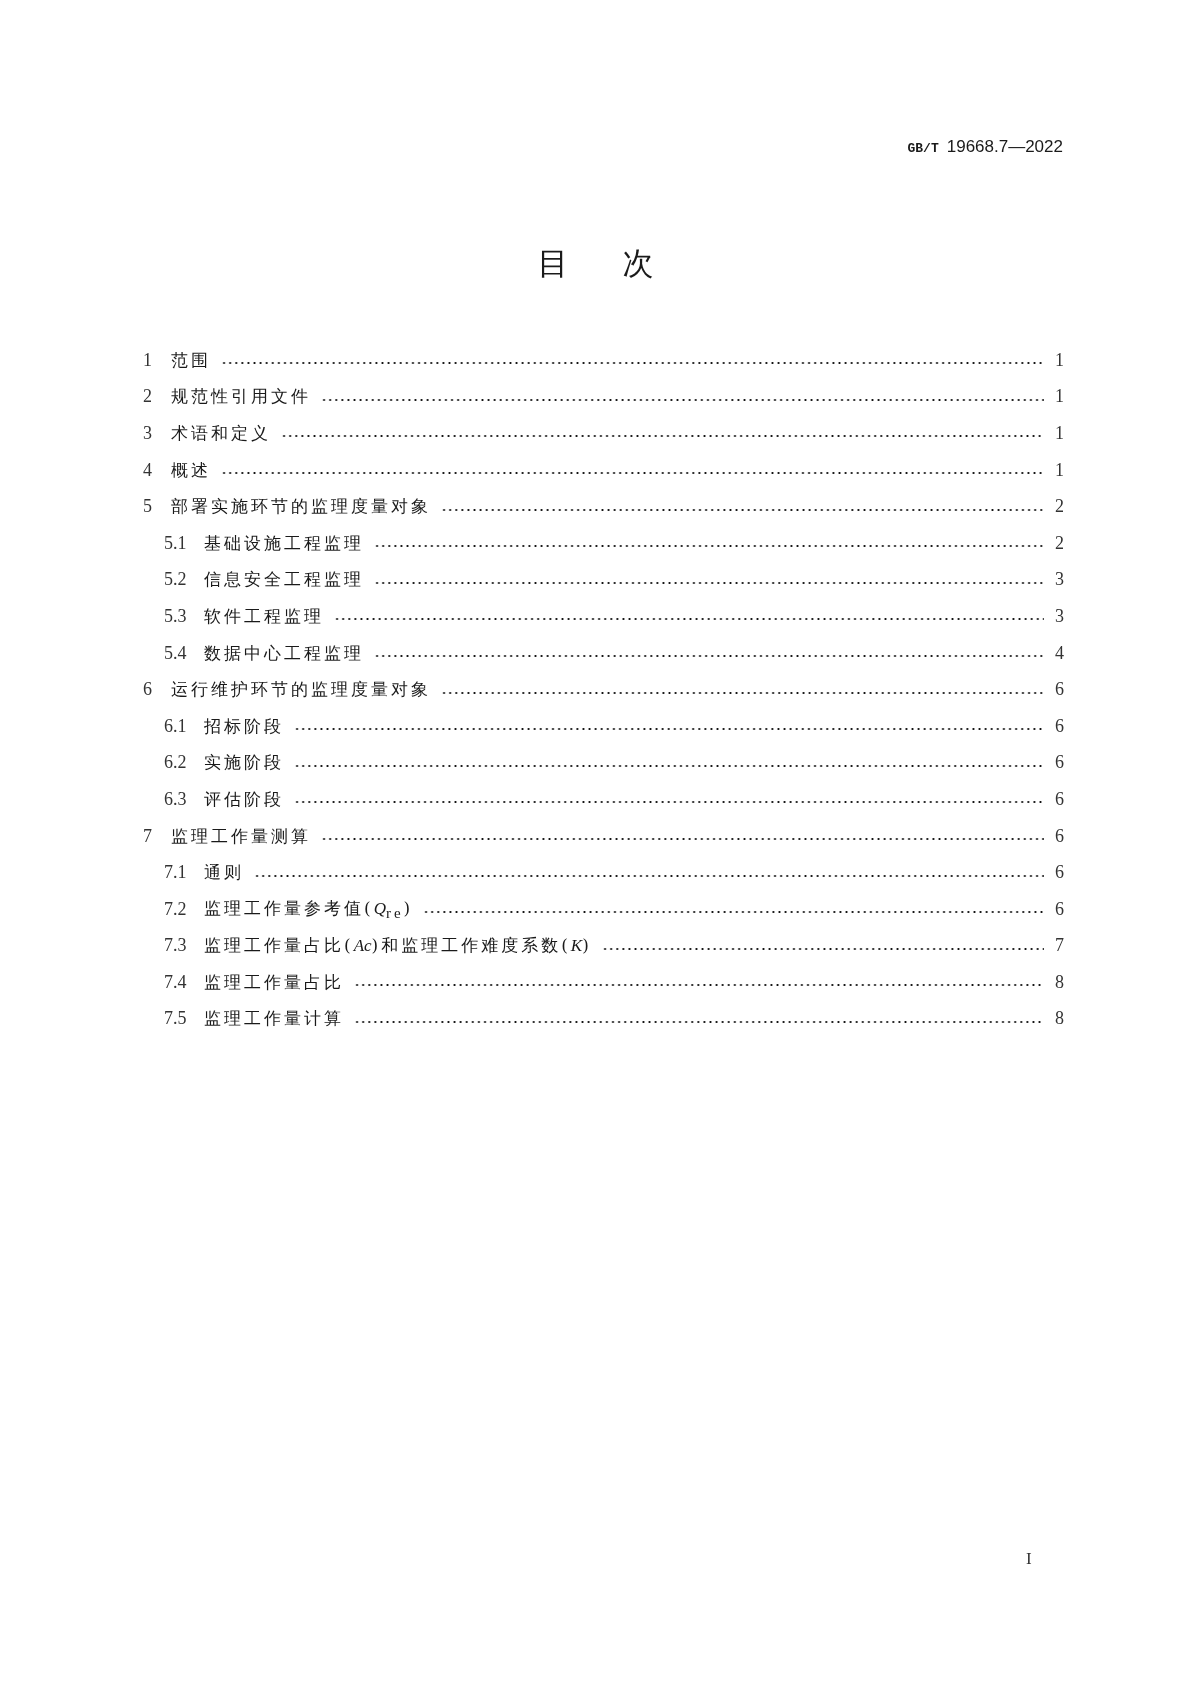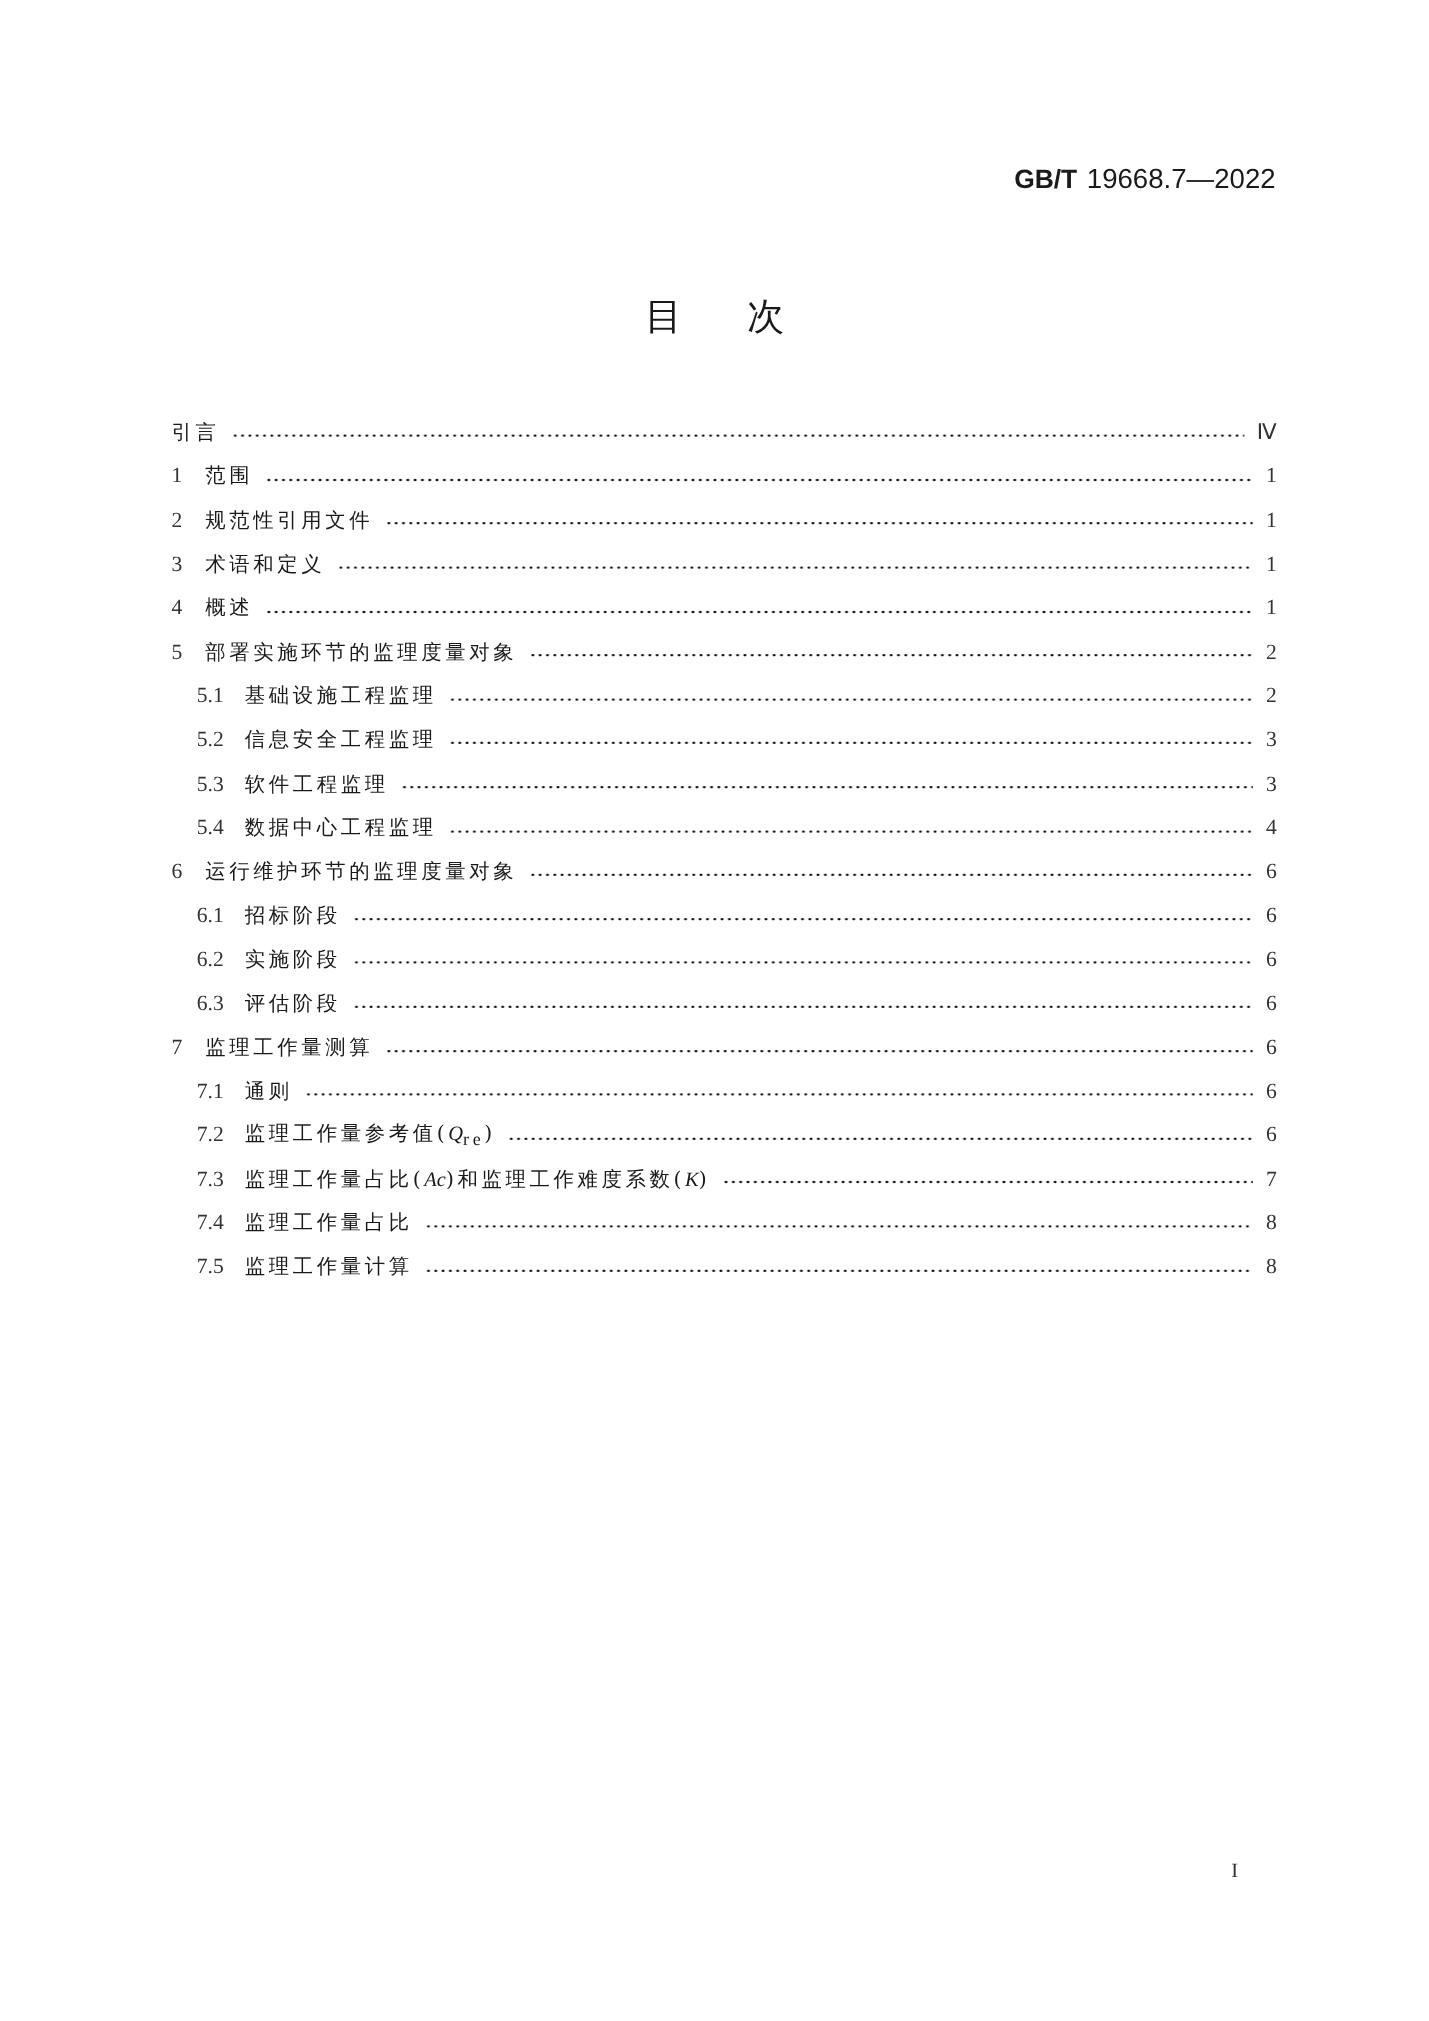--- a/index.html
+++ b/index.html
@@ -6,24 +6,24 @@
   body {
     width: 1191px; height: 1684px; position: relative; overflow: hidden;
     font-family: "DejaVu Serif", "Liberation Serif", serif;
     color: #1a1a1a;
   }
   .std-header {
     position: absolute; right: 128px; top: 136px;
     font-size: 17px; white-space: nowrap;
   }
   .std-header .prefix {
-    font-family: Liberation Sans, sans-serif; font-weight: bold; font-size: 22px;
+    font-family: Liberation Mono, monospace; font-weight: bold; font-size: 13px;
     margin-right: 8px;
   }
-  .std-header .num { font-family: "Liberation Sans", sans-serif; font-size: 23px; }
+  .std-header .num { font-family: "Liberation Sans", sans-serif; font-size: 17px; }
   .title {
     position: absolute; left: 0; right: 0; top: 243px; text-align: center;
     font-family: "DejaVu Sans", sans-serif; font-size: 31px; letter-spacing: 0;
   }
   .title span { display: inline-block; }
   .title .gap { width: 54px; }
   .toc {
     position: absolute; left: 143px; right: 127px; top: 342px;
   }
   .toc-row {
@@ -56,25 +56,20 @@
   <span class="prefix">GB/T</span><span class="num">19668.7—2022</span>
 </div>
 
 <div class="title">
   <span>目</span><span class="gap"></span><span>次</span>
 </div>
 
 <div class="toc">
 
 
-  <div class="toc-row lvl0">
-    <span class="toc-label">引言</span>
-    <span class="leader"></span>
-    <span class="toc-page">Ⅳ</span>
-  </div>
 
   <div class="toc-row lvl1">
     <span class="toc-num">1</span>
     <span class="toc-label">范围</span>
     <span class="leader"></span>
     <span class="toc-page">1</span>
   </div>
 
   <div class="toc-row lvl1">
     <span class="toc-num">2</span>

